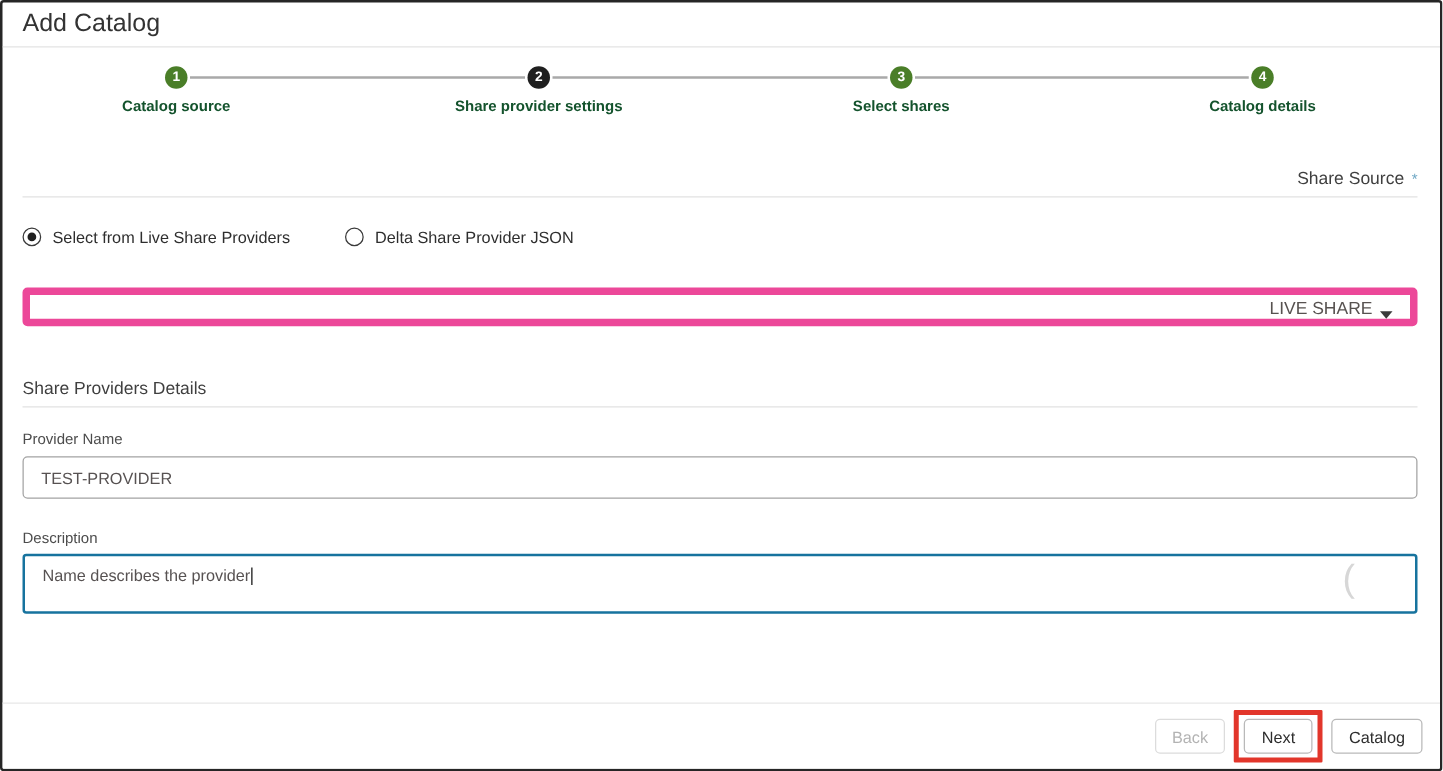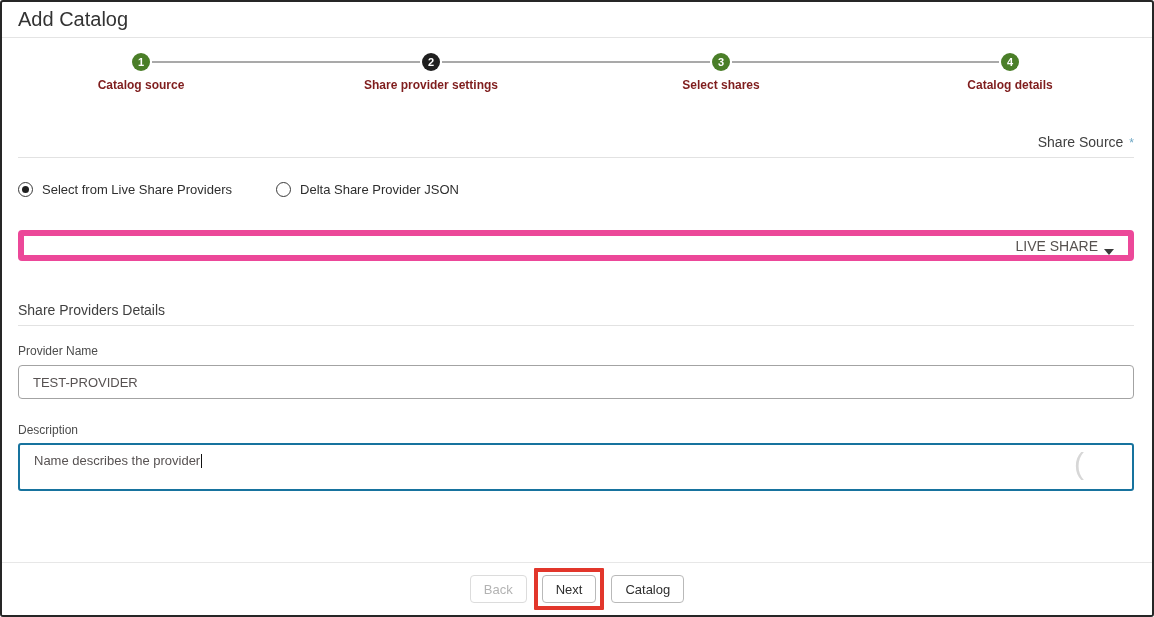--- a/index.html
+++ b/index.html
@@ -15,21 +15,21 @@
   .title { font-size:20px; color:#333; font-weight:400; }
 
   
   .stepper { position:relative; margin-top:10px; height:56px; }
   .step { position:absolute; top:5px; transform:translateX(-50%); text-align:center; width:220px; }
   .step-circle { width:18px; height:18px; border-radius:50%; margin:0 auto;
     display:flex; align-items:center; justify-content:center;
     color:#fff; font-size:11px; font-weight:bold; }
   .step-completed .step-circle { background:var(--step-completed,#4a7e28); }
   .step-active .step-circle { background:var(--step-active,#1f1f1f); }
-  .step-label { margin-top:7px; font-size:12px; font-weight:bold; color:#7f1d1d; }
+  .step-label { margin-top:7px; font-size:12px; font-weight:bold; color:#14532d; }
   .connector { position:absolute; top:13px; height:2px; background:#a9a9a9; }
 
   
   .content { padding:0 18px 0 16px; }
   .section-label { font-size:14px; color:#3f3f3f; }
   .required { color:var(--required-asterisk,#6ea7c4); font-size:12px; margin-left:6px; }
   .divider { border:none; border-top:1px solid #e2e2e2; height:0; }
   .sec1-label { margin-top:30px;text-align:right; }
   .sec1-divider { margin-top:7px; }
 
@@ -59,21 +59,21 @@
     border:2px solid var(--focus-border,#17739e); border-radius:3px; background:#fff;
     padding:8px 14px 0; font-size:13px; color:#575252; }
   .caret-bar { display:inline-block; width:1px; height:14px; background:#111;
     vertical-align:text-bottom; margin-left:1px; }
   .spinner-arc { position:absolute; right:48px; top:2px; color:#d7d7d7;
     font-size:30px; font-weight:300; font-family:"Liberation Sans",sans-serif; }
 
   
   .footer { position:absolute; left:0; right:0; bottom:0; height:53px;
     border-top:1px solid #e7e7e7; background:#fff;
-    display:flex; align-items:center; justify-content:center; gap:7px; padding:0 14px; }
+    display:flex; align-items:center; justify-content:flex-end; gap:7px; padding:0 14px; }
   .btn { height:28px; padding:0 13px; font-size:13px; border-radius:4px;
     border:1px solid #b9b9b9; background:#fff; color:#2e2e2e; cursor:pointer;
     font-family:"Liberation Sans",sans-serif; }
   .btn:disabled { color:#b3b3b3; border-color:#dcdcdc; cursor:default; }
   .annotation-box { display:inline-flex; border:4px solid var(--annotation-red,#e2362b);
     padding:3px 4px; border-radius:1px; }
 </style>
 </head>
 <body>
 

